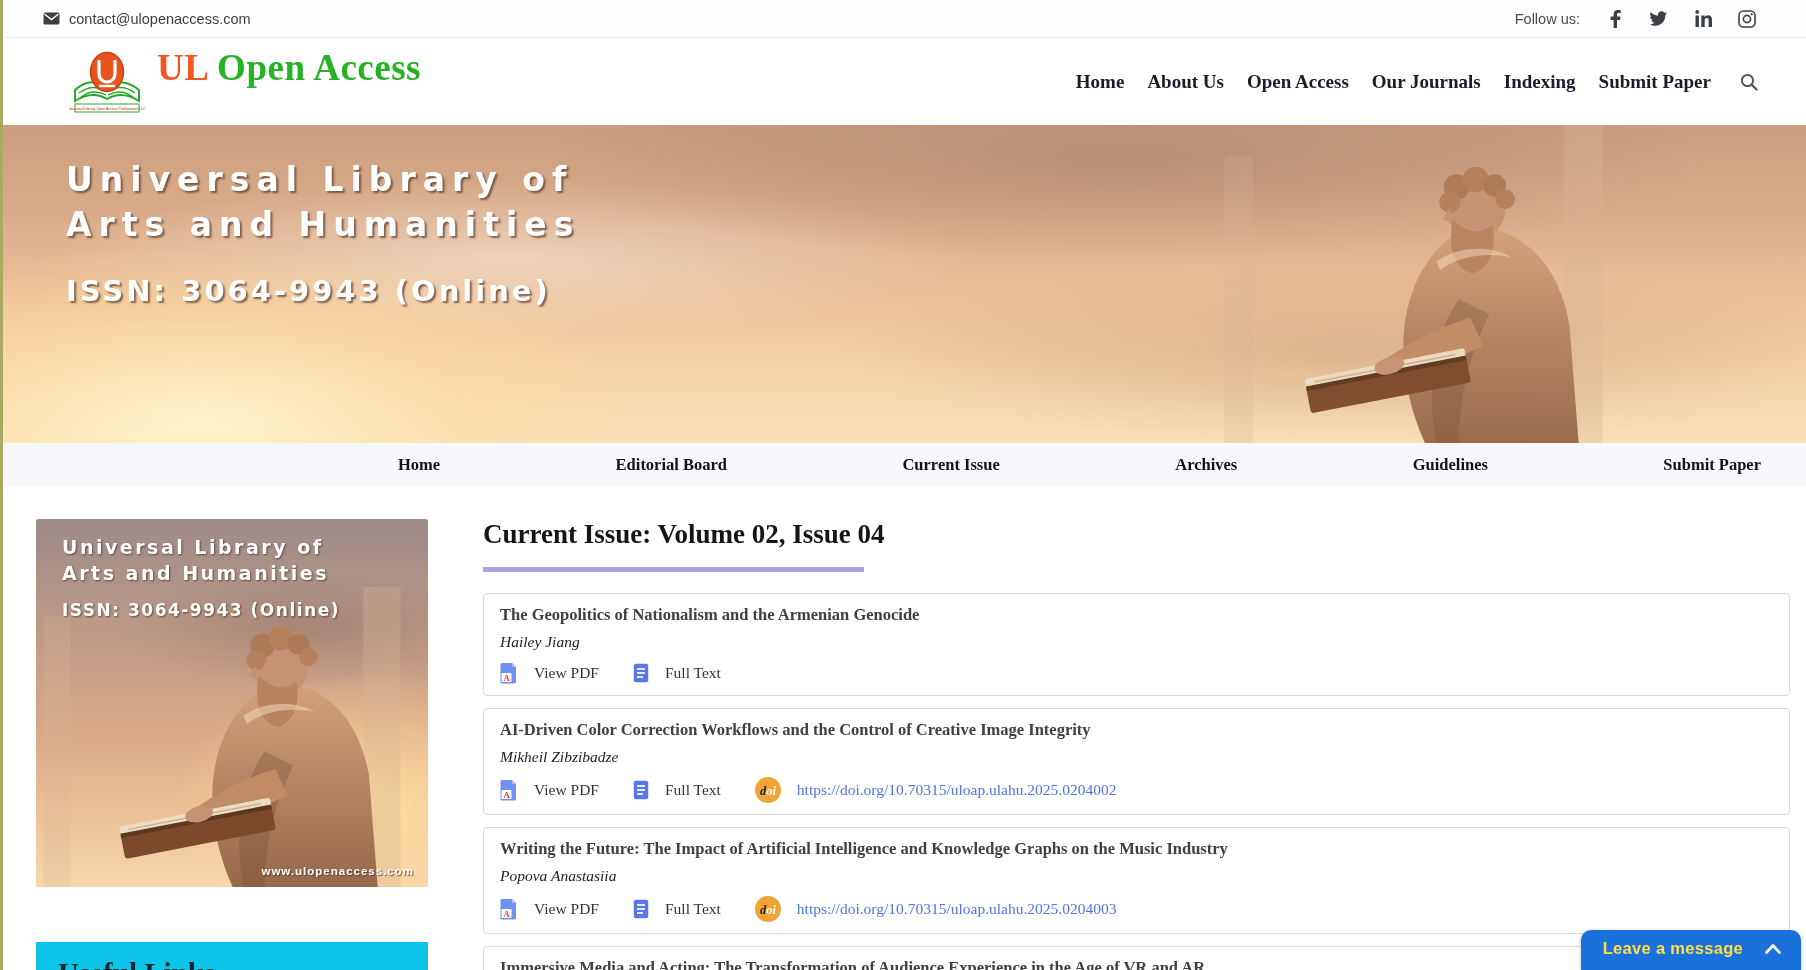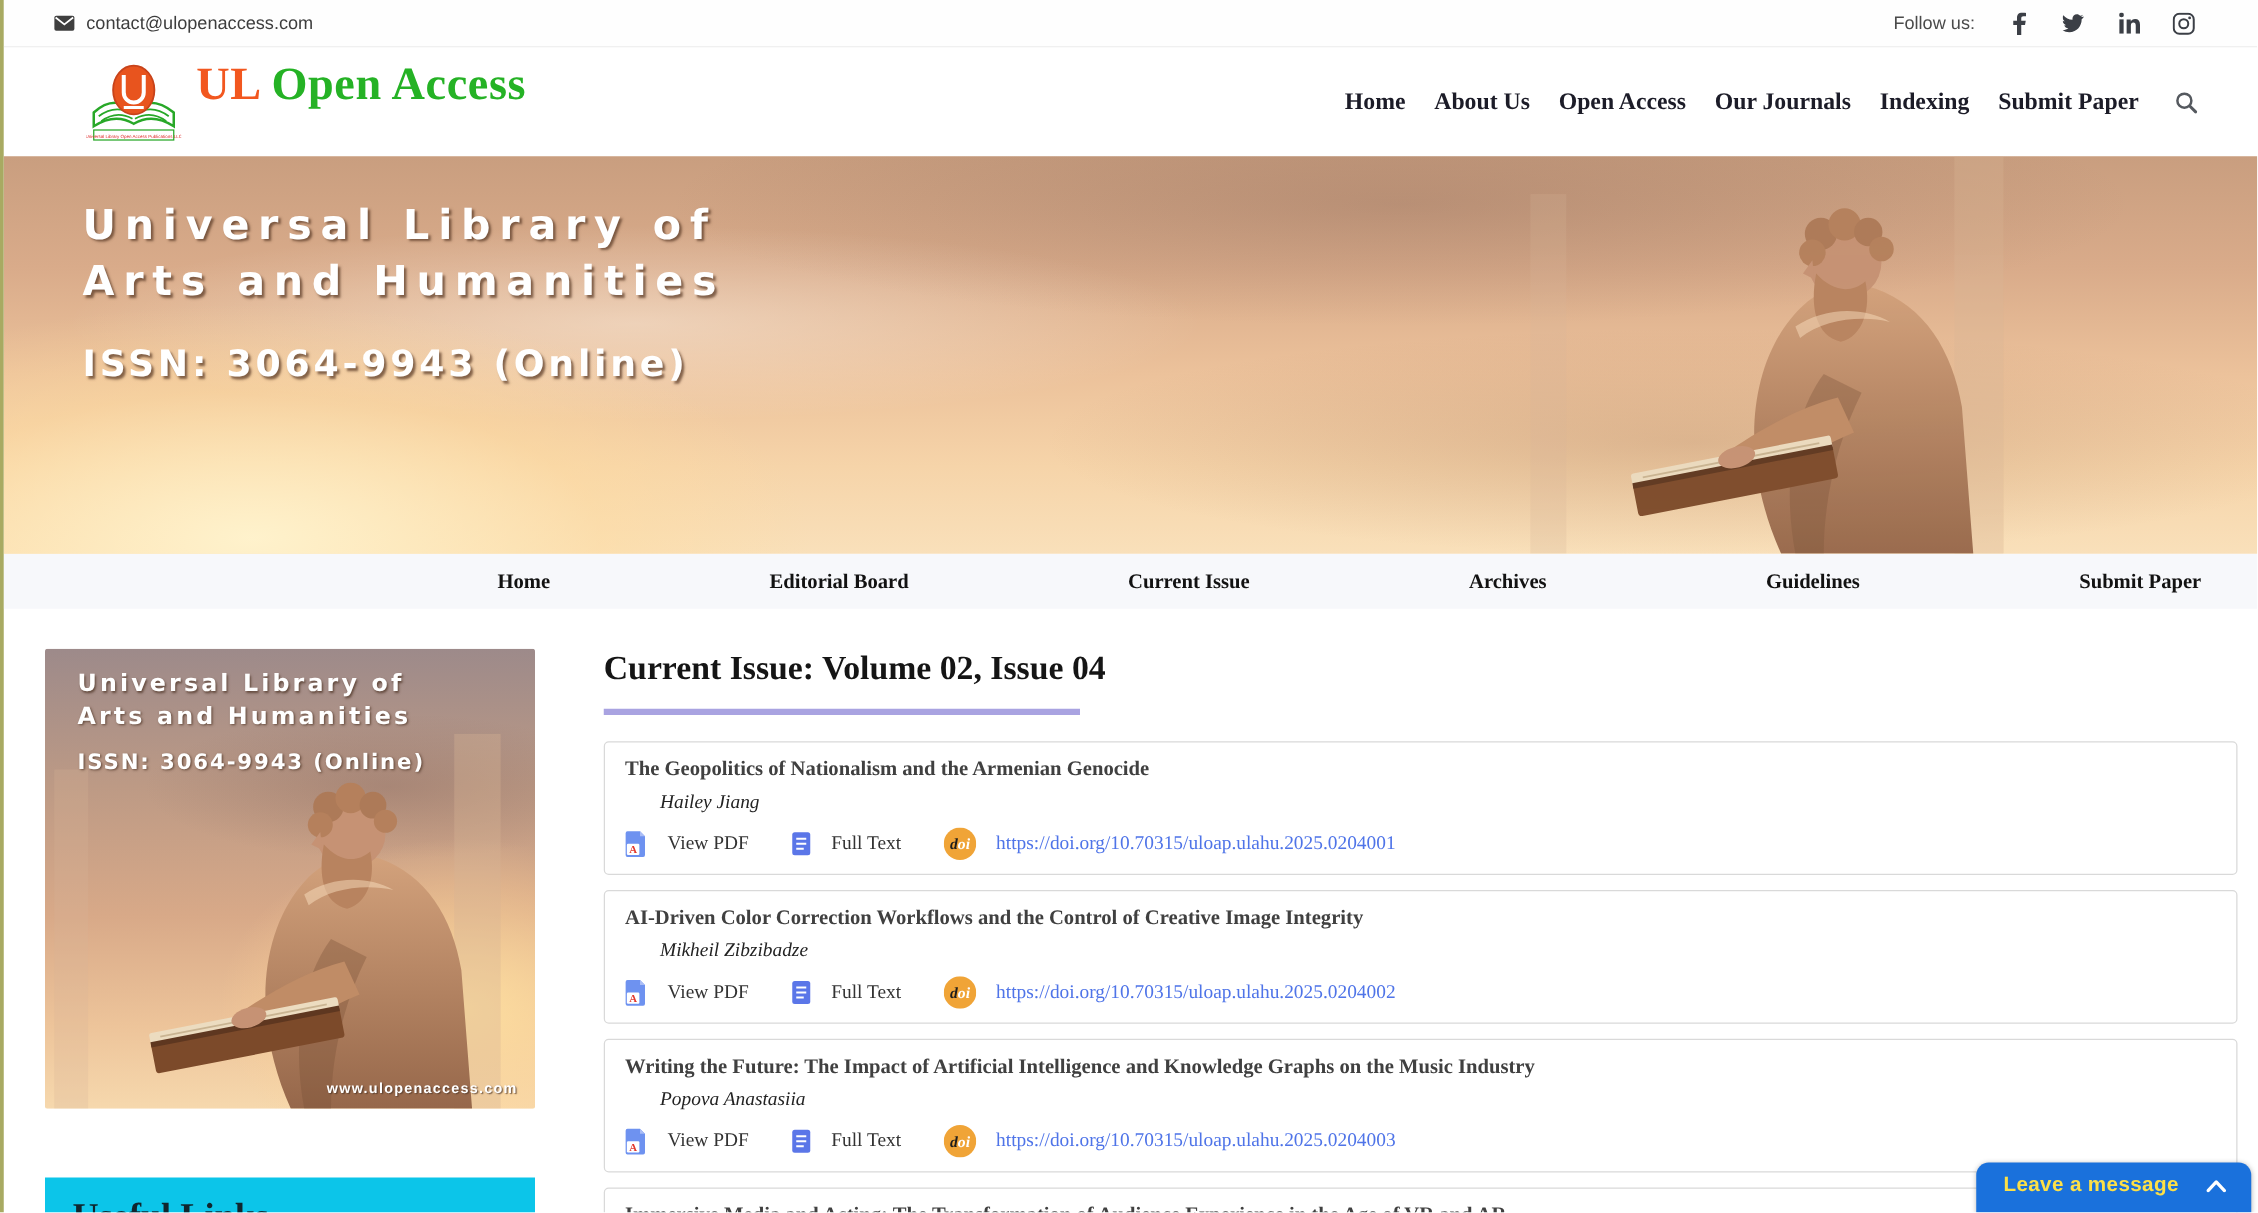--- a/index.html
+++ b/index.html
@@ -71,21 +71,21 @@
 
   .main-col { flex:1 1 auto; min-width:0; }
   .page-heading { font-family:"Liberation Serif", serif; font-weight:600; font-size:27px; color:#151515; }
   .heading-bar { width:381px; height:5px; background:#a9a3e1; margin:17px 0 21px; }
 
   .article-card { border:1px solid #d9d9d9; border-radius:4px; background:#fff;
     padding:11px 16px; margin-bottom:12px; }
   .article-title { font-family:"Liberation Serif", serif; font-weight:bold; font-size:16.5px;
     color:#404040; cursor:pointer; }
   .article-author { margin-top:8px; font-family:"Liberation Serif", serif; font-style:italic;
-    font-size:15.5px; color:#232323;margin-left:28px; }
+    font-size:15.5px; color:#232323; }
   .article-links { margin-top:11px; display:flex; align-items:center; gap:10px;
     font-family:"Liberation Serif", serif; font-size:15.5px; color:#333; }
   .link-group { display:flex; align-items:center; gap:16px; cursor:pointer; }
   .link-group.spaced { margin-left:24px; }
   .doi-link { color:#4f74e8; text-decoration:none; cursor:pointer; }
 
   
   .chat-widget { position:absolute; right:5px; bottom:0; background:#1a71dc; color:#fde047;
     border-radius:10px 10px 0 0; padding:9px 20px 12px 22px; display:flex; align-items:center;
     gap:22px; font-size:16.5px; font-weight:bold; letter-spacing:.3px; cursor:pointer;
@@ -292,26 +292,20 @@
                 <use href="#ic-pdf"></use>
               </svg>
             <span>View PDF</span>
           </span>
           <span class="link-group spaced">
             <svg width="16" height="20">
                 <use href="#ic-fulltext"></use>
               </svg>
             <span>Full Text</span>
           </span>
-          <span class="link-group spaced">
-            <svg width="26" height="26">
-                <use href="#ic-doi"></use>
-              </svg>
-            <a class="doi-link">https://doi.org/10.70315/uloap.ulahu.2025.0204001</a>
-          </span>
         </div>
       </div>
 
       <div class="article-card">
         <div class="article-title">AI-Driven Color Correction Workflows and the Control of Creative Image Integrity</div>
         <div class="article-author">Mikheil Zibzibadze</div>
         <div class="article-links">
           <span class="link-group">
             <svg width="18" height="22">
                 <use href="#ic-pdf"></use>

